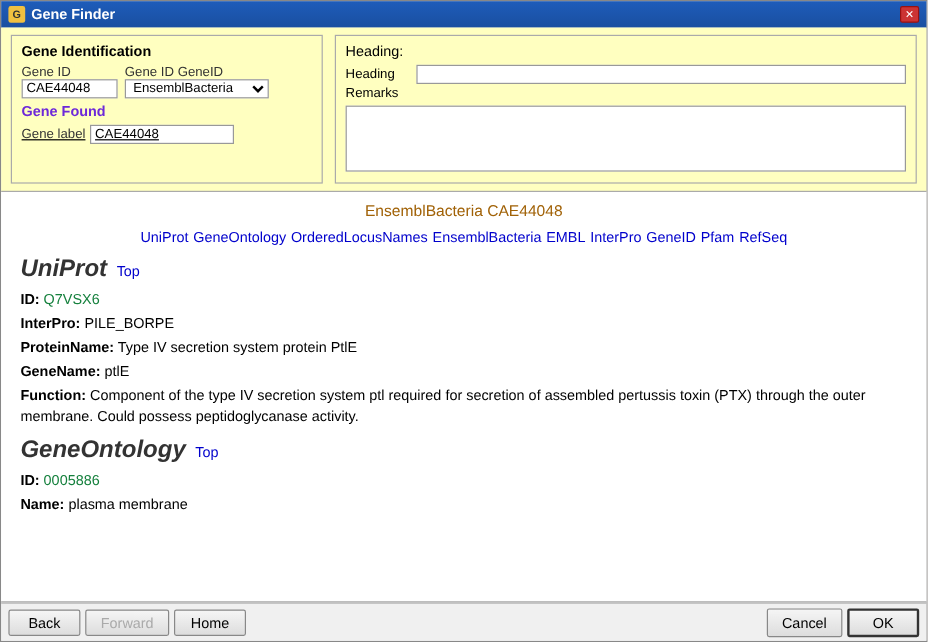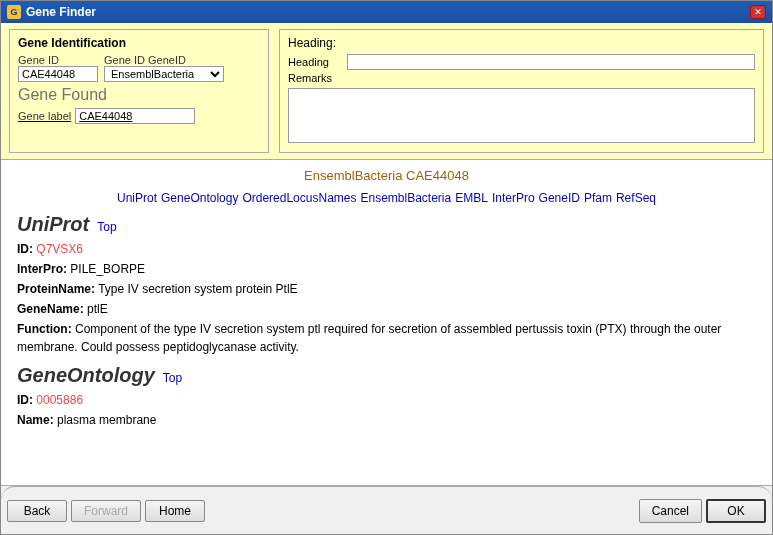--- a/index.html
+++ b/index.html
@@ -110,23 +110,24 @@
     .field-input-wide {
       width: 80px;
     }
     .field-select {
       border: 1px solid #999;
       font-size: 11px;
       background: white;
       padding: 0 2px;
     }
     .gene-found {
-      color: #737373;
-      font-size: 16px;
+      color: #6d28d9;
+      font-size: 12px;
       margin: 4px 0;
+      font-weight: bold;
     }
     .gene-label-row {
       display: flex;
       align-items: center;
       gap: 4px;
       margin-top: 4px;
       text-decoration: underline;
     }
 
     .backpage {
@@ -228,36 +229,35 @@
       line-height: 1.5;
     }
     .info-line {
       font-size: 12px;
       margin-bottom: 2px;
     }
     .info-line strong {
       font-weight: bold;
     }
     .info-link {
-      color: #ef4444;
+      color: #15803d;
       text-decoration: none;
       cursor: pointer;
     }
 
     
     .bottom-bar {
       background: #f0f0f0;
       border-top: 1px solid #aaa;
       padding: 4px 6px;
       display: flex;
       justify-content: space-between;
       align-items: center;
       flex-shrink: 0;
-      height: 48px;
-      border-radius: 14px;
+      height: 32px;
     }
     .bottom-left {
       display: flex;
       gap: 4px;
     }
     .bottom-right {
       display: flex;
       gap: 4px;
     }
     .btn {

